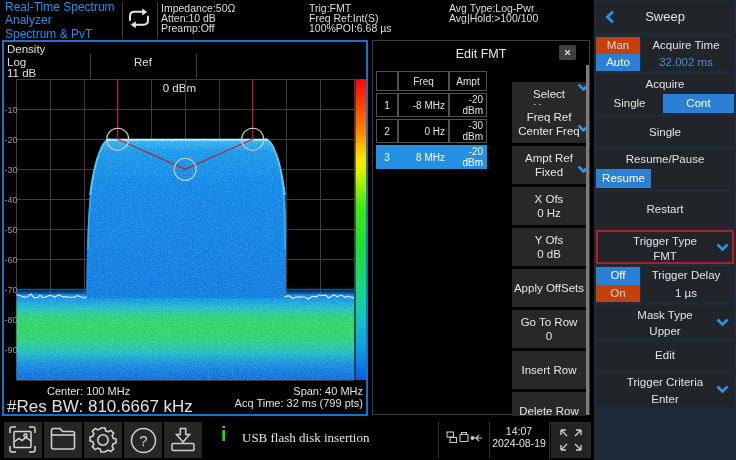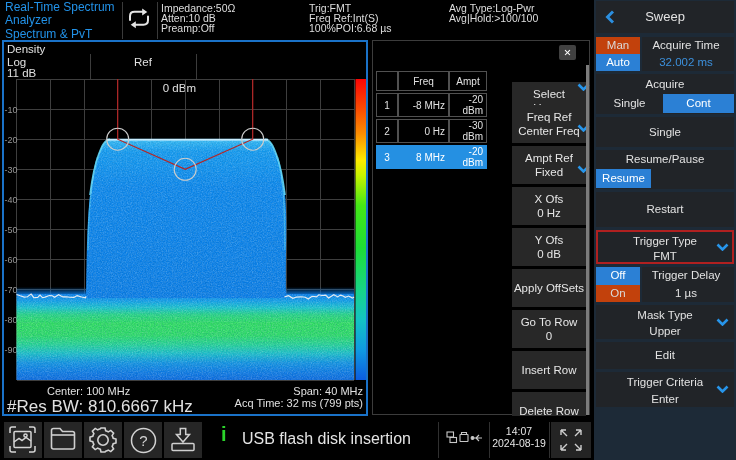--- a/index.html
+++ b/index.html
@@ -163,20 +163,21 @@
 
   <rect x="355.5" y="79" width="10.5" height="301" fill="url(#gbar)"></rect>
  </svg>
  <div class="lbl" style="left:3px;top:343px;font-size:11px;margin-left:40px;">Center: 100 MHz</div>
  <div class="lbl" style="left:3px;top:355px;font-size:17px;">#Res BW: 810.6667 kHz</div>
  <div class="lbl" style="right:3px;top:343px;font-size:11px;">Span: 40 MHz</div>
  <div class="lbl" style="right:3px;top:355px;font-size:11px;">Acq Time: 32 ms (799 pts)</div>
 </div>
 
 <div class="abs" id="fmt">
+ <div class="hdr">Edit FMT</div>
  <div class="abs" id="xbox">✕</div>
  <table class="fmtt">
   <tbody>
         <tr class="hd">
           <td class="c0"></td>
           <td class="c1">Freq</td>
           <td class="c2">Ampt</td>
         </tr>
   <tr>
           <td class="c0">1</td>
@@ -309,21 +310,21 @@
  </svg>
 
  <svg class="abs" style="left:170px;top:11px;" width="26" height="25" viewBox="0 0 26 25">
   <g fill="none" stroke="#cfcfcf" stroke-width="1.5">
    <path d="M10.3 1.5 H15.7 V7.5 H19.5 L13 15 L6.5 7.5 H10.3 Z"></path>
    <rect x="2" y="16.5" width="22" height="7" rx="1"></rect>
   </g>
  </svg>
 
  <div class="abs" style="left:221px;top:7px;color:#2bd32b;font-size:20px;font-weight:700;">i</div>
- <div class="abs w" style="left:242px;top:14px;font-size:16px;">USB flash disk insertion</div>
+ <div class="abs w" style="left:242px;top:14px;font-size:13px;font-family:Liberation Serif, serif;">USB flash disk insertion</div>
  <div class="abs vdiv" style="left:438px;top:6px;height:36px;background:#303030;"></div>
 
  <svg class="abs" style="left:446px;top:15px;" width="38" height="14" viewBox="0 0 38 14">
   <g fill="none" stroke="#c8c8c8" stroke-width="1.1">
    <rect x="1" y="1" width="6.5" height="5"></rect>
    <rect x="4" y="6.5" width="6.5" height="5"></rect>
    <rect x="14" y="3.5" width="8" height="7" rx="0.5"></rect>
    <path d="M15.5 3.5 V1.5 H20.5 V3.5"></path>
    <path d="M26 7 H36 M30 7 L33 4 M30 7 L33 10"></path>
    <circle cx="26.5" cy="7" r="1.4" fill="#c8c8c8"></circle>

